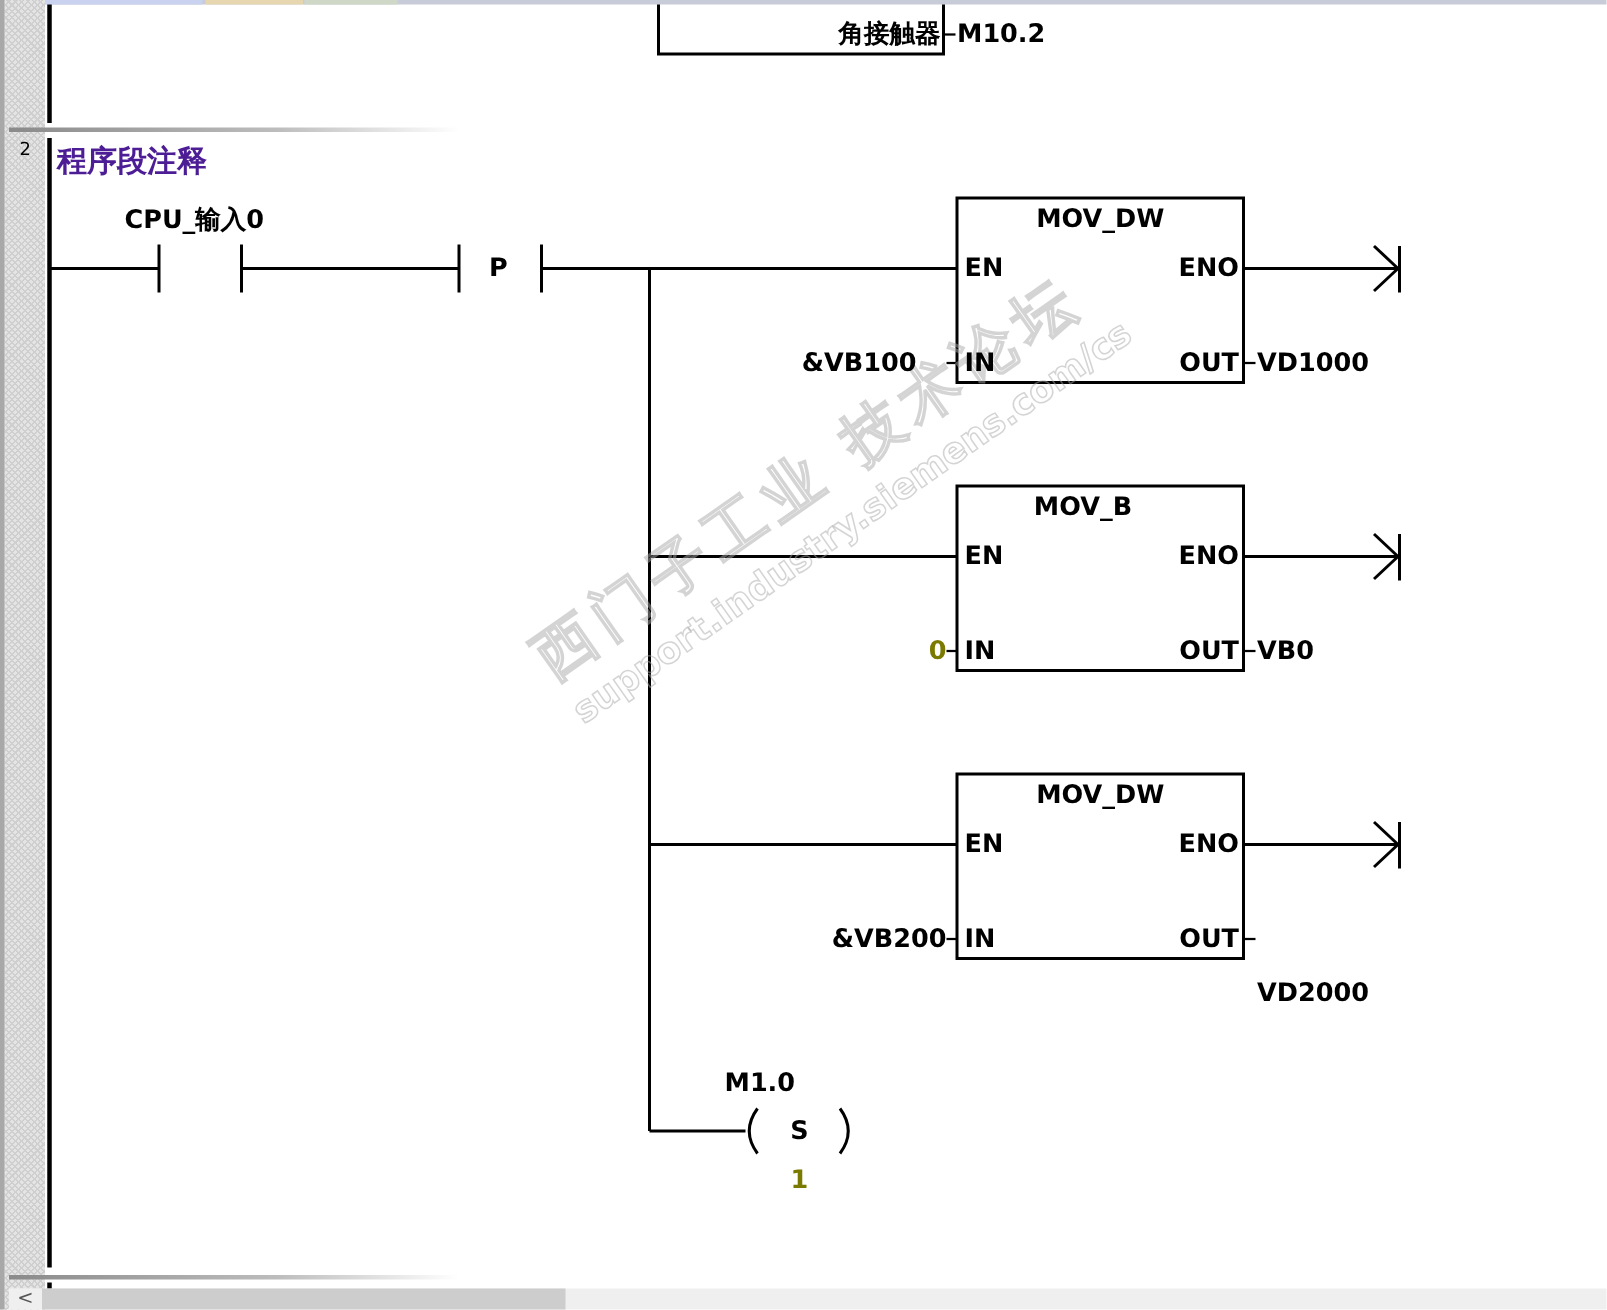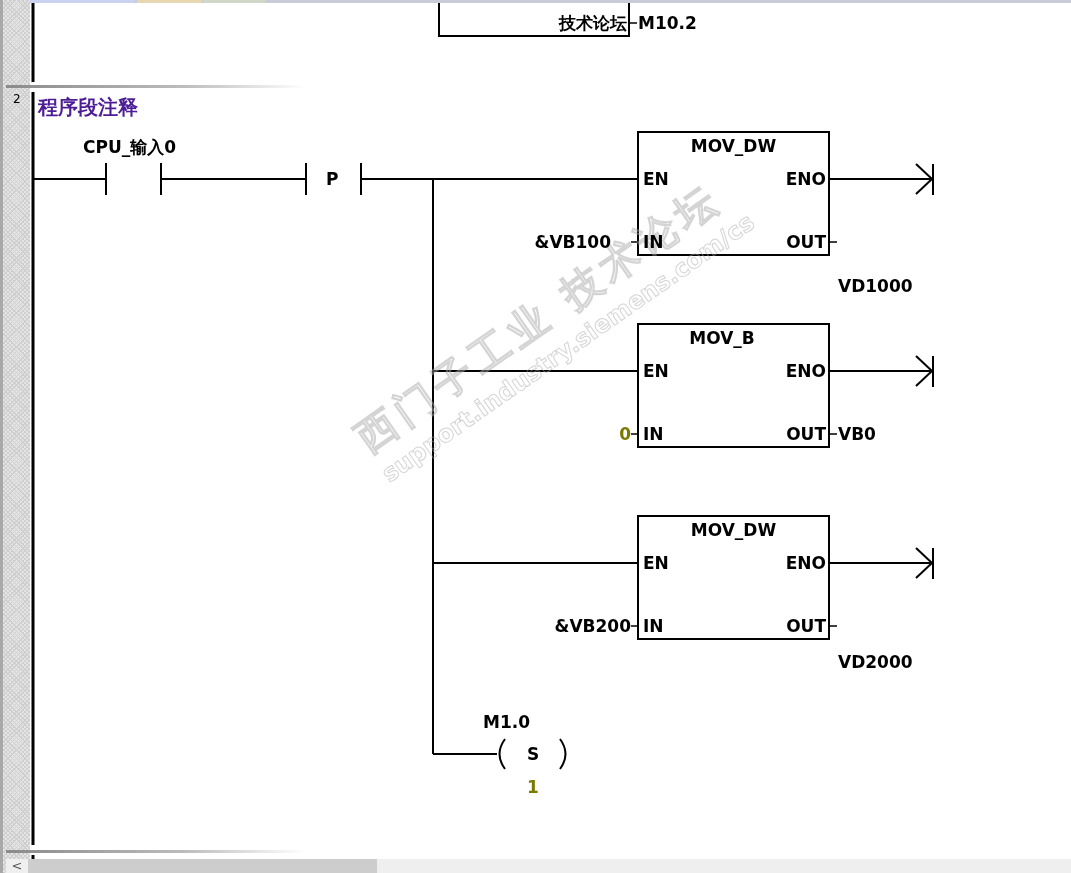--- a/index.html
+++ b/index.html
@@ -112,33 +112,33 @@
     <path d="M505 739 Q494 754 505 769" fill="none" stroke="#000" stroke-width="2"></path>
     <path d="M560 739 Q571 754 560 769" fill="none" stroke="#000" stroke-width="2"></path>
   </g>
 </svg>
 
 <div class="watermark">
   <div class="wm1">西门子工业 技术论坛</div>
   <div class="wm2">support.industry.siemens.com/cs</div>
 </div>
 
-<div class="lbl rt" style="left:500px; top:13px; width:127px;">技术论坛</div>
+<div class="lbl rt" style="left:500px; top:13px; width:127px;">角接触器</div>
 <div class="lbl" style="left:638px; top:13px;">M10.2</div>
 
 <div class="lbl" style="left:83px; top:137px;">CPU_输入0</div>
 <div class="lbl" style="left:326px; top:169px;">P</div>
 
 <div class="lbl" style="left:638px; top:136px; width:191px; text-align:center;">MOV_DW</div>
 <div class="lbl" style="left:643px; top:169px;">EN</div>
 <div class="lbl rt" style="left:740px; top:169px; width:86px;">ENO</div>
 <div class="lbl" style="left:643px; top:232px;">IN</div>
 <div class="lbl rt" style="left:740px; top:232px; width:86px;">OUT</div>
 <div class="lbl rt" style="left:500px; top:232px; width:111px;">&amp;VB100</div>
-<div class="lbl" style="left:838px; top:232px;margin-top:44px;">VD1000</div>
+<div class="lbl" style="left:838px; top:232px;">VD1000</div>
 
 <div class="lbl" style="left:638px; top:328px; width:168px; text-align:center;">MOV_B</div>
 <div class="lbl" style="left:643px; top:361px;">EN</div>
 <div class="lbl rt" style="left:740px; top:361px; width:86px;">ENO</div>
 <div class="lbl" style="left:643px; top:424px;">IN</div>
 <div class="lbl rt" style="left:740px; top:424px; width:86px;">OUT</div>
 <div class="lbl rt const" style="left:520px; top:424px; width:111px;">0</div>
 <div class="lbl" style="left:838px; top:424px;">VB0</div>
 
 <div class="lbl" style="left:638px; top:520px; width:191px; text-align:center;">MOV_DW</div>

